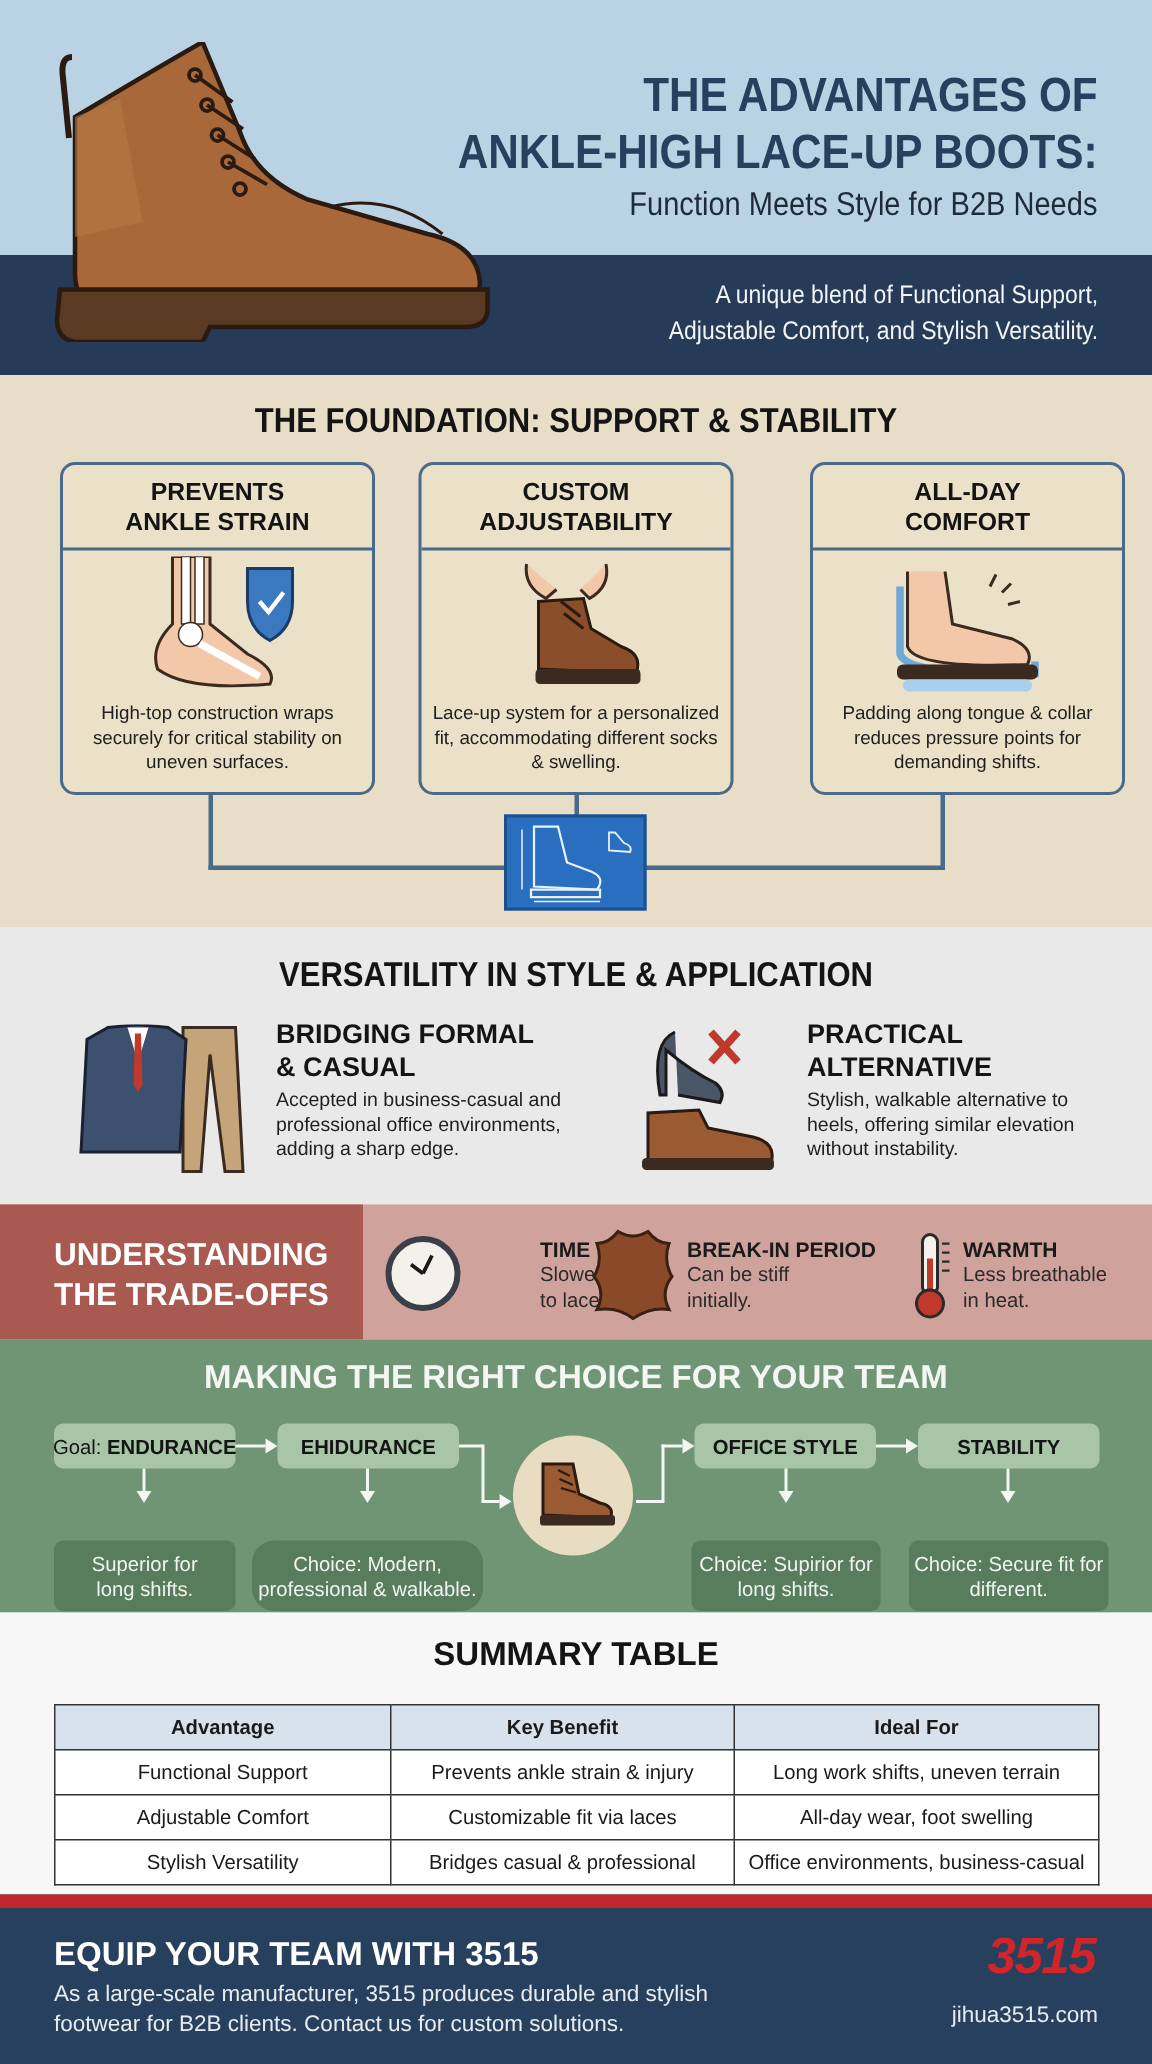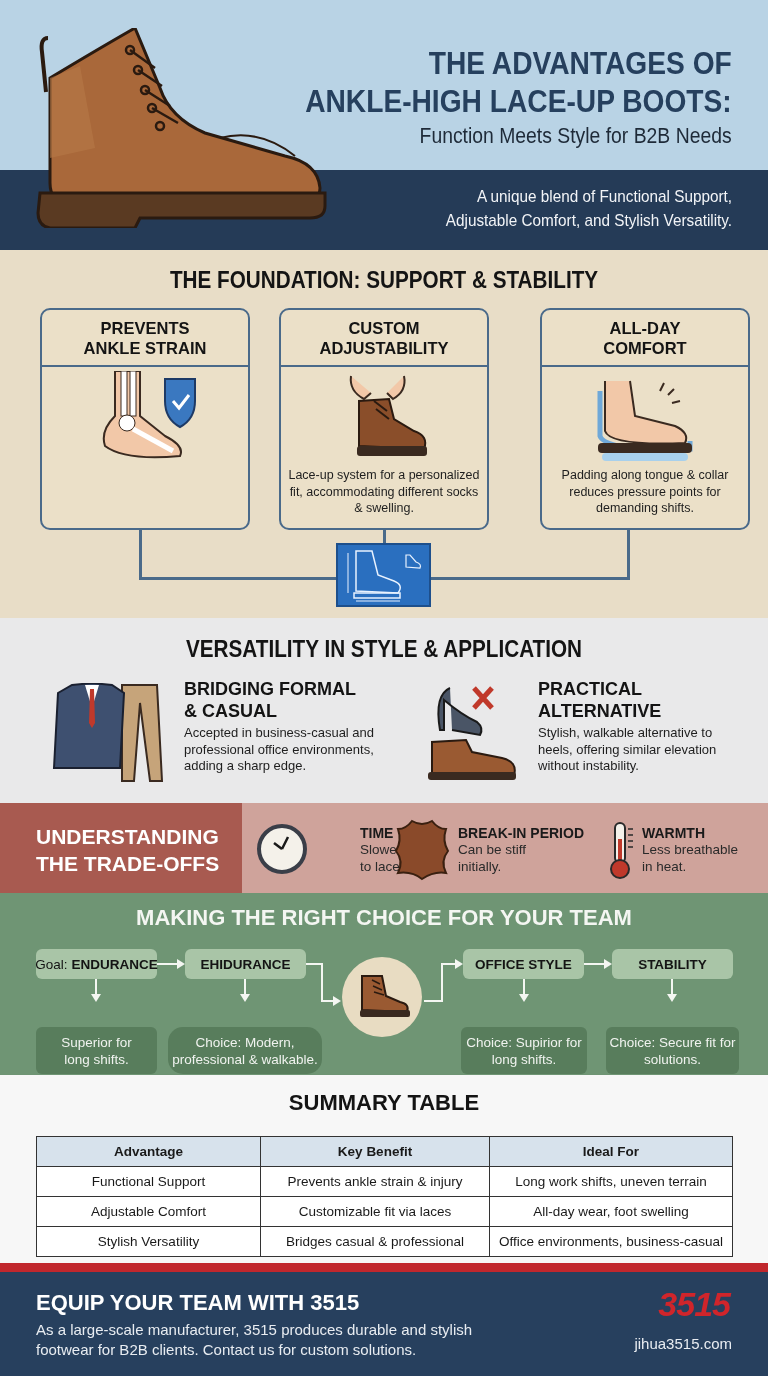--- a/index.html
+++ b/index.html
@@ -116,20 +116,21 @@
       <svg width="120" height="92" viewBox="0 0 120 92">
         <path d="M30 0 L30 45 Q15 60 20 75 Q40 90 95 85 Q100 75 80 65 L55 45 L55 0 Z" fill="#f2c8a8" stroke="#3a2a20" stroke-width="2"></path>
         <rect x="36" y="0" width="6" height="45" fill="#fff" stroke="#3a2a20" stroke-width="1"></rect>
         <rect x="45" y="0" width="6" height="45" fill="#fff" stroke="#3a2a20" stroke-width="1"></rect>
         <circle cx="42" cy="52" r="8" fill="#fff" stroke="#3a2a20" stroke-width="1"></circle>
         <path d="M48 58 L88 80" stroke="#fff" stroke-width="5"></path>
         <path d="M80 8 L110 8 L110 30 Q110 48 95 56 Q80 48 80 30 Z" fill="#3a78c0" stroke="#1d3a66" stroke-width="2"></path>
         <path d="M88 30 L94 37 L104 24" stroke="#fff" stroke-width="3" fill="none"></path>
       </svg>
     </div>
+    <div class="card-text">High-top construction wraps securely for critical stability on uneven surfaces.</div>
   </div>
 
   <div class="card" style="left:279px;">
     <div class="card-head">
       <div>
           <div>CUSTOM</div>
           <div>ADJUSTABILITY</div>
         </div>
     </div>
     <div class="card-icon">
@@ -292,21 +293,21 @@
   </div>
   <div class="choice-box" style="left:461px; width:126px;">
     <div>
         <div>Choice: Supirior for</div>
         <div>long shifts.</div>
       </div>
   </div>
   <div class="choice-box" style="left:606px; width:133px;">
     <div>
         <div>Choice: Secure fit for</div>
-        <div>solutions.</div>
+        <div>different.</div>
       </div>
   </div>
 
   <div class="boot-circle">
     <svg width="60" height="50" viewBox="0 0 60 50">
       <path d="M10 4 L10 38 L55 40 Q58 32 48 30 L34 24 L30 4 Z" fill="#9a5a32" stroke="#2a1a10" stroke-width="2"></path>
       <rect x="8" y="38" width="50" height="7" rx="2" fill="#3a2a20"></rect>
       <path d="M20 8 L28 12 M21 14 L30 18 M22 20 L32 23" stroke="#2a1a10" stroke-width="1.5"></path>
     </svg>
   </div>

